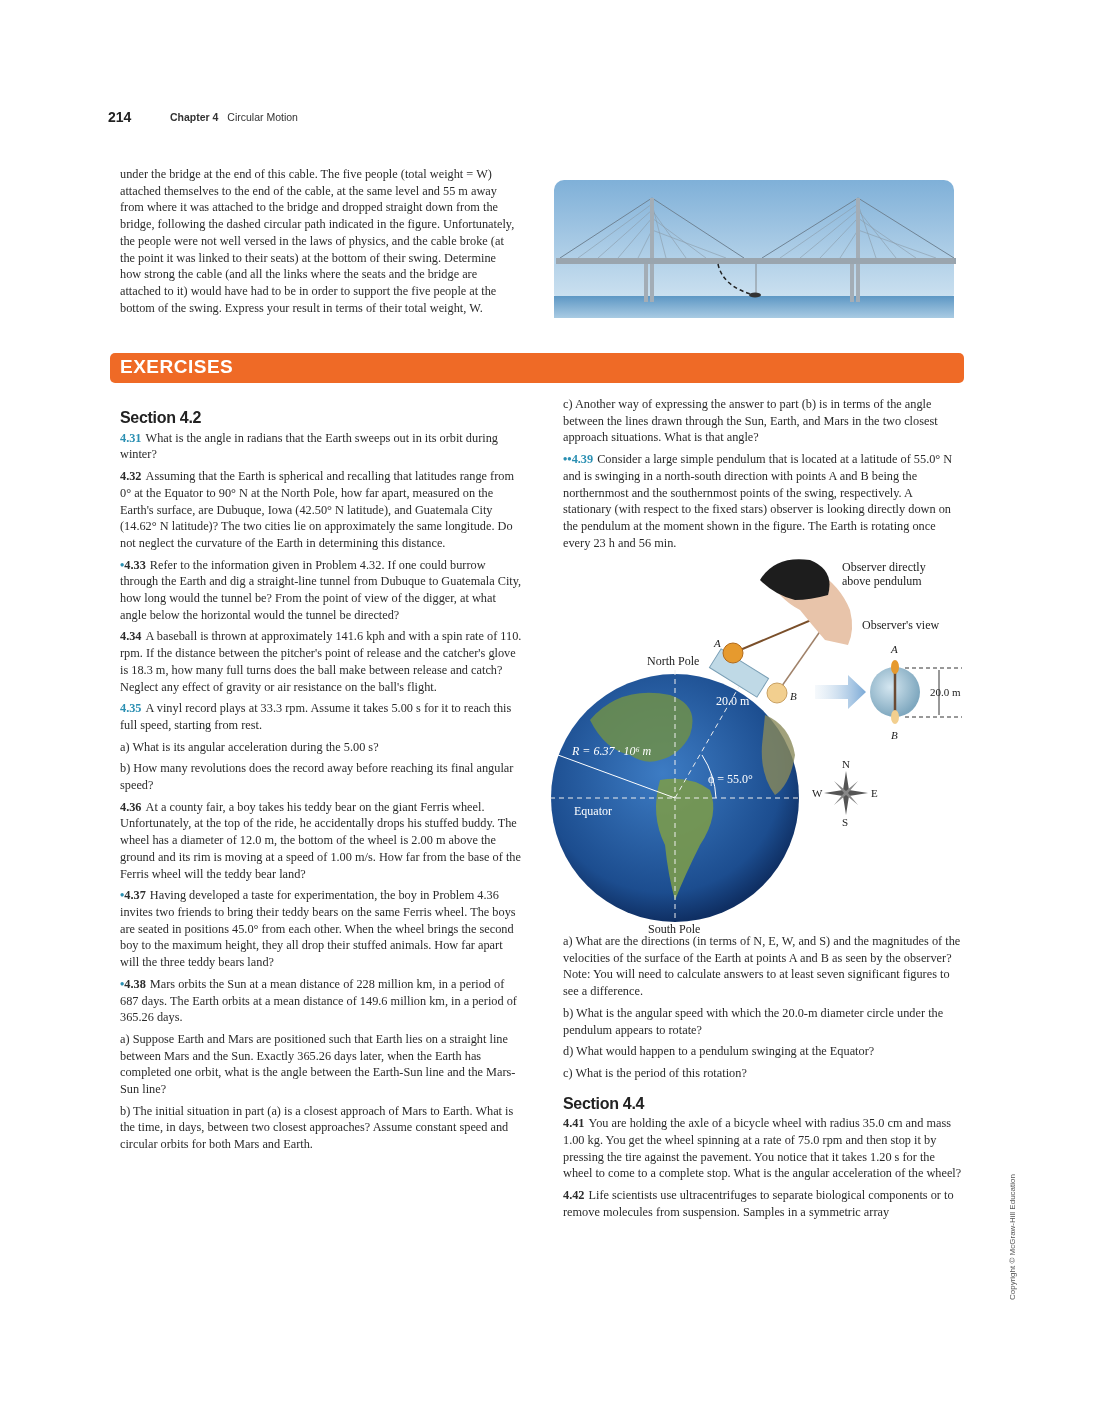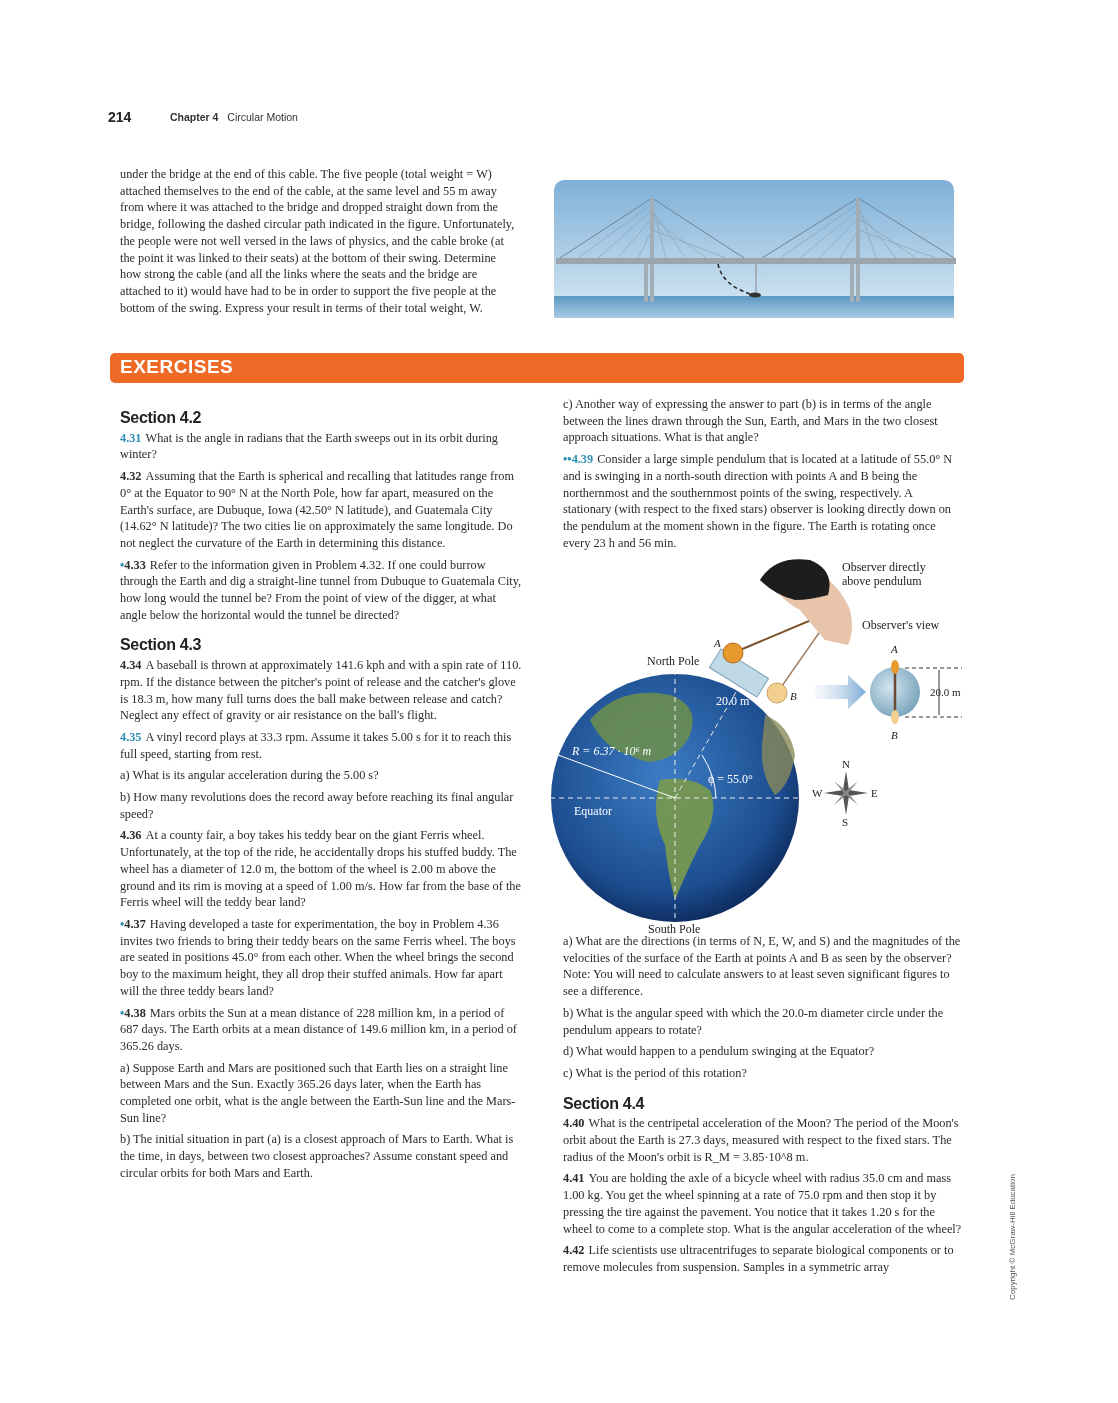--- a/index.html
+++ b/index.html
@@ -75,21 +75,20 @@
   <span>EXERCISES</span>
 </div>
 
 <div class="col left-col">
 
   <div class="section">Section 4.2</div>
   <p><span class="prob-num blue">4.31</span><span>What is the angle in radians that the Earth sweeps out in its orbit during winter?</span></p>
   <p><span class="prob-num">4.32</span><span>Assuming that the Earth is spherical and recalling that latitudes range from 0° at the Equator to 90° N at the North Pole, how far apart, measured on the Earth's surface, are Dubuque, Iowa (42.50° N latitude), and Guatemala City (14.62° N latitude)? The two cities lie on approximately the same longitude. Do not neglect the curvature of the Earth in determining this distance.</span></p>
   <p><span class="dot">•</span><span class="prob-num">4.33</span><span>Refer to the information given in Problem 4.32. If one could burrow through the Earth and dig a straight-line tunnel from Dubuque to Guatemala City, how long would the tunnel be? From the point of view of the digger, at what angle below the horizontal would the tunnel be directed?</span></p>
 
-  <div class="section">Section 4.3</div>
   <p><span class="prob-num">4.34</span><span>A baseball is thrown at approximately 141.6 kph and with a spin rate of 110. rpm. If the distance between the pitcher's point of release and the catcher's glove is 18.3 m, how many full turns does the ball make between release and catch? Neglect any effect of gravity or air resistance on the ball's flight.</span></p>
   <p><span class="prob-num blue">4.35</span><span>A vinyl record plays at 33.3 rpm. Assume it takes 5.00 s for it to reach this full speed, starting from rest.</span></p>
   <p>a) What is its angular acceleration during the 5.00 s?</p>
   <p>b) How many revolutions does the record away before reaching its final angular speed?</p>
   <p><span class="prob-num">4.36</span><span>At a county fair, a boy takes his teddy bear on the giant Ferris wheel. Unfortunately, at the top of the ride, he accidentally drops his stuffed buddy. The wheel has a diameter of 12.0 m, the bottom of the wheel is 2.00 m above the ground and its rim is moving at a speed of 1.00 m/s. How far from the base of the Ferris wheel will the teddy bear land?</span></p>
   <p><span class="dot">•</span><span class="prob-num">4.37</span><span>Having developed a taste for experimentation, the boy in Problem 4.36 invites two friends to bring their teddy bears on the same Ferris wheel. The boys are seated in positions 45.0° from each other. When the wheel brings the second boy to the maximum height, they all drop their stuffed animals. How far apart will the three teddy bears land?</span></p>
   <p><span class="dot">•</span><span class="prob-num">4.38</span><span>Mars orbits the Sun at a mean distance of 228 million km, in a period of 687 days. The Earth orbits at a mean distance of 149.6 million km, in a period of 365.26 days.</span></p>
   <p>a) Suppose Earth and Mars are positioned such that Earth lies on a straight line between Mars and the Sun. Exactly 365.26 days later, when the Earth has completed one orbit, what is the angle between the Earth-Sun line and the Mars-Sun line?</p>
   <p>b) The initial situation in part (a) is a closest approach of Mars to Earth. What is the time, in days, between two closest approaches? Assume constant speed and circular orbits for both Mars and Earth.</p>
 </div>
@@ -162,18 +161,17 @@
   <text class="fig-label" x="321" y="242" font-size="11" fill="#222">E</text>
   <text class="fig-label" x="262" y="242" font-size="11" fill="#222">W</text>
 </svg>
 
 <div class="col right-col" style="top:933px;">
   <p>a) What are the directions (in terms of N, E, W, and S) and the magnitudes of the velocities of the surface of the Earth at points A and B as seen by the observer? Note: You will need to calculate answers to at least seven significant figures to see a difference.</p>
   <p>b) What is the angular speed with which the 20.0-m diameter circle under the pendulum appears to rotate?</p>
   <p>d) What would happen to a pendulum swinging at the Equator?</p>
   <p>c) What is the period of this rotation?</p>
   <div class="section">Section 4.4</div>
-  <p><span class="prob-num">4.40</span><span>What is the centripetal acceleration of the Moon? The period of the Moon's orbit about the Earth is 27.3 days, measured with respect to the fixed stars. The radius of the Moon's orbit is R_M = 3.85·10^8 m.</span></p>
   <p><span class="prob-num">4.41</span><span>You are holding the axle of a bicycle wheel with radius 35.0 cm and mass 1.00 kg. You get the wheel spinning at a rate of 75.0 rpm and then stop it by pressing the tire against the pavement. You notice that it takes 1.20 s for the wheel to come to a complete stop. What is the angular acceleration of the wheel?</span></p>
   <p><span class="prob-num">4.42</span><span>Life scientists use ultracentrifuges to separate biological components or to remove molecules from suspension. Samples in a symmetric array</span></p>
 </div>
 
 <div class="copyright">Copyright © McGraw-Hill Education</div>
 
 </body></html>

